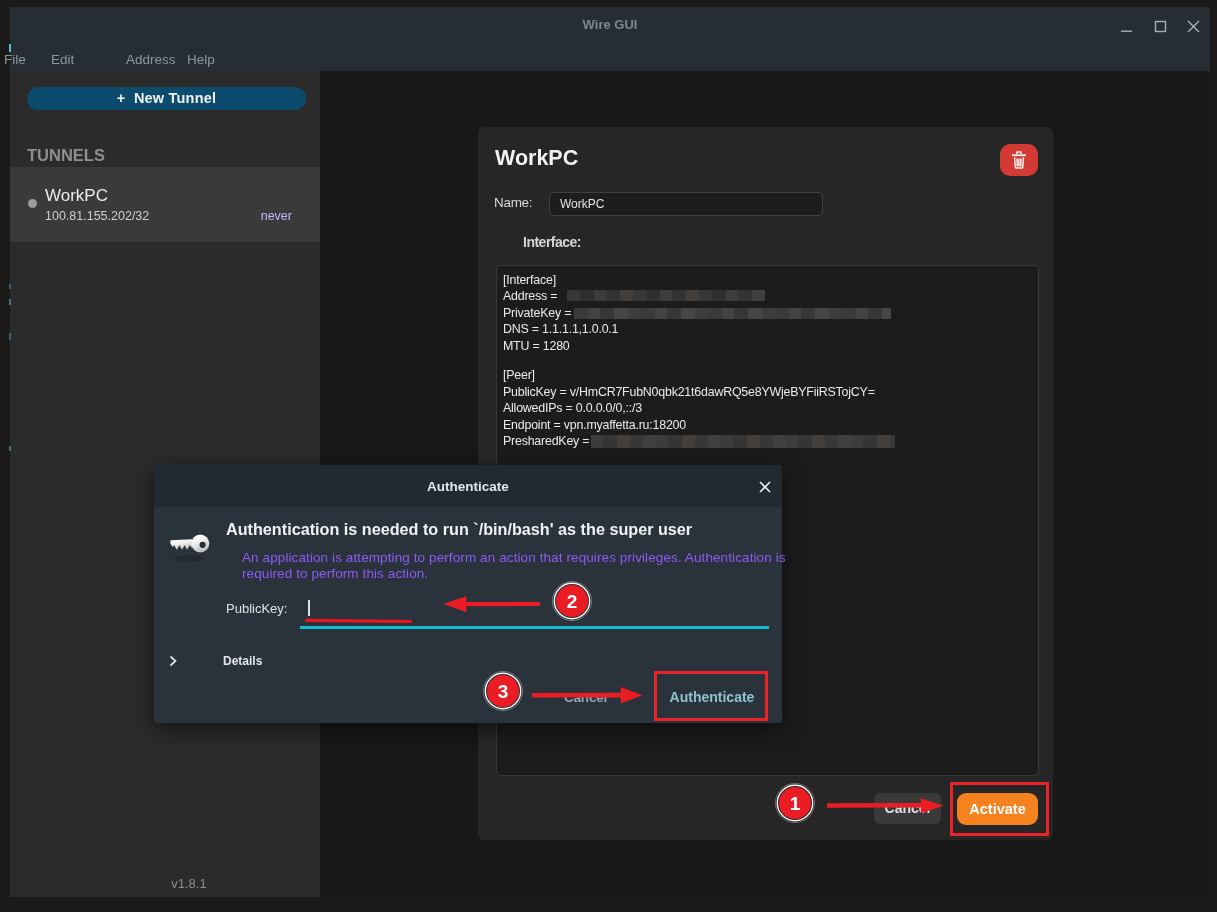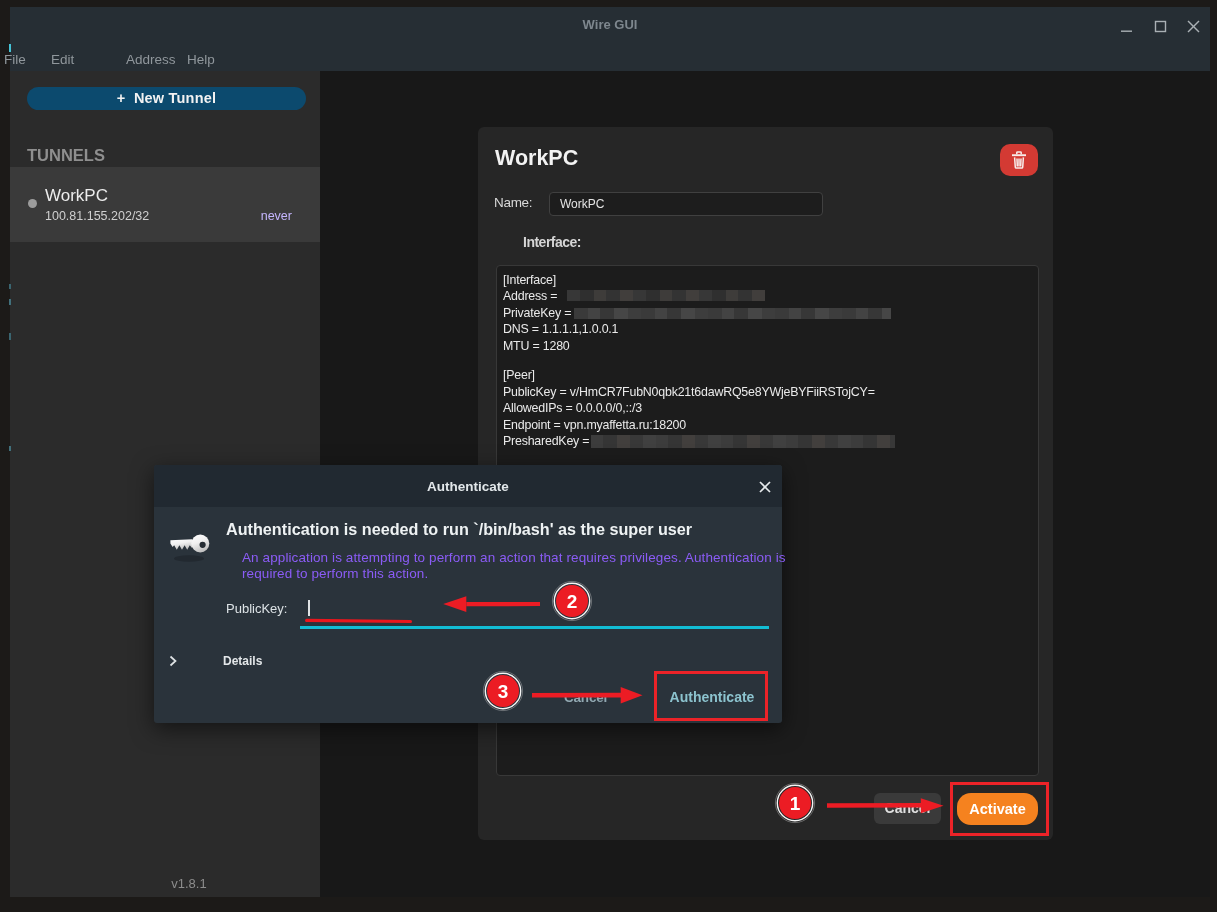--- a/index.html
+++ b/index.html
@@ -78,21 +78,21 @@
 PublicKey = v/HmCR7FubN0qbk21t6dawRQ5e8YWjeBYFiiRSTojCY=
 AllowedIPs = 0.0.0.0/0,::/3
 Endpoint = vpn.myaffetta.ru:18200
 PresharedKey =</div>
 
 <div class="abs" style="left:567px; top:289.5px; width:198px; height:11.5px; background:repeating-linear-gradient(90deg,#373737 0 13px,#2f2f2f 13px 27px,#3e3c3a 27px 39px,#333333 39px 53px,#413e3c 53px 66px);"></div>
 <div class="abs" style="left:574px; top:307.5px; width:317px; height:11px; background:repeating-linear-gradient(90deg,#3a3a3a 0 14px,#434343 14px 26px,#373737 26px 40px,#464646 40px 54px,#3d3d3d 54px 67px);"></div>
 <div class="abs" style="left:591px; top:434.5px; width:304px; height:13px; background:repeating-linear-gradient(90deg,#3c3c3c 0 12px,#353535 12px 26px,#423f3d 26px 39px,#383838 39px 52px,#404040 52px 65px);"></div>
 
 <div class="abs" style="left:874px; top:793px; width:67px; height:31px; background:#3a3a3a; border-radius:6px; text-align:center; line-height:31px; font-size:14px; font-weight:bold; color:#e0e0e0;">Cancel</div>
-<div class="abs" style="left:957px; top:793px; width:81px; height:32px; background:#f5821f; border-radius:14px; text-align:center; line-height:32px; font-size:14.5px; font-weight:bold; color:#ffffff;">Activate</div>
+<div class="abs" style="left:957px; top:793px; width:81px; height:32px; background:#f5821f; border-radius:9px; text-align:center; line-height:32px; font-size:14.5px; font-weight:bold; color:#ffffff;">Activate</div>
 
 <div class="abs" style="left:154px; top:465px; width:628px; height:258px; background:#2a333b; border-radius:3px; box-shadow:0 6px 22px rgba(0,0,0,0.55);"></div>
 <div class="abs" style="left:154px; top:465px; width:628px; height:42px; background:#212931; border-radius:3px 3px 0 0;"></div>
 <div class="abs" style="left:154px; top:479px; width:628px; text-align:center; font-size:13.5px; font-weight:bold; color:#e2e7ea;">Authenticate</div>
 <svg class="abs" style="left:759px; top:481px;" width="12" height="12" viewBox="0 0 12 12">
   <g stroke="#e6eaec" stroke-width="1.7" fill="none">
     <line x1="1" y1="1" x2="11" y2="11"></line>
       <line x1="11" y1="1" x2="1" y2="11"></line>
   </g>
 </svg>

